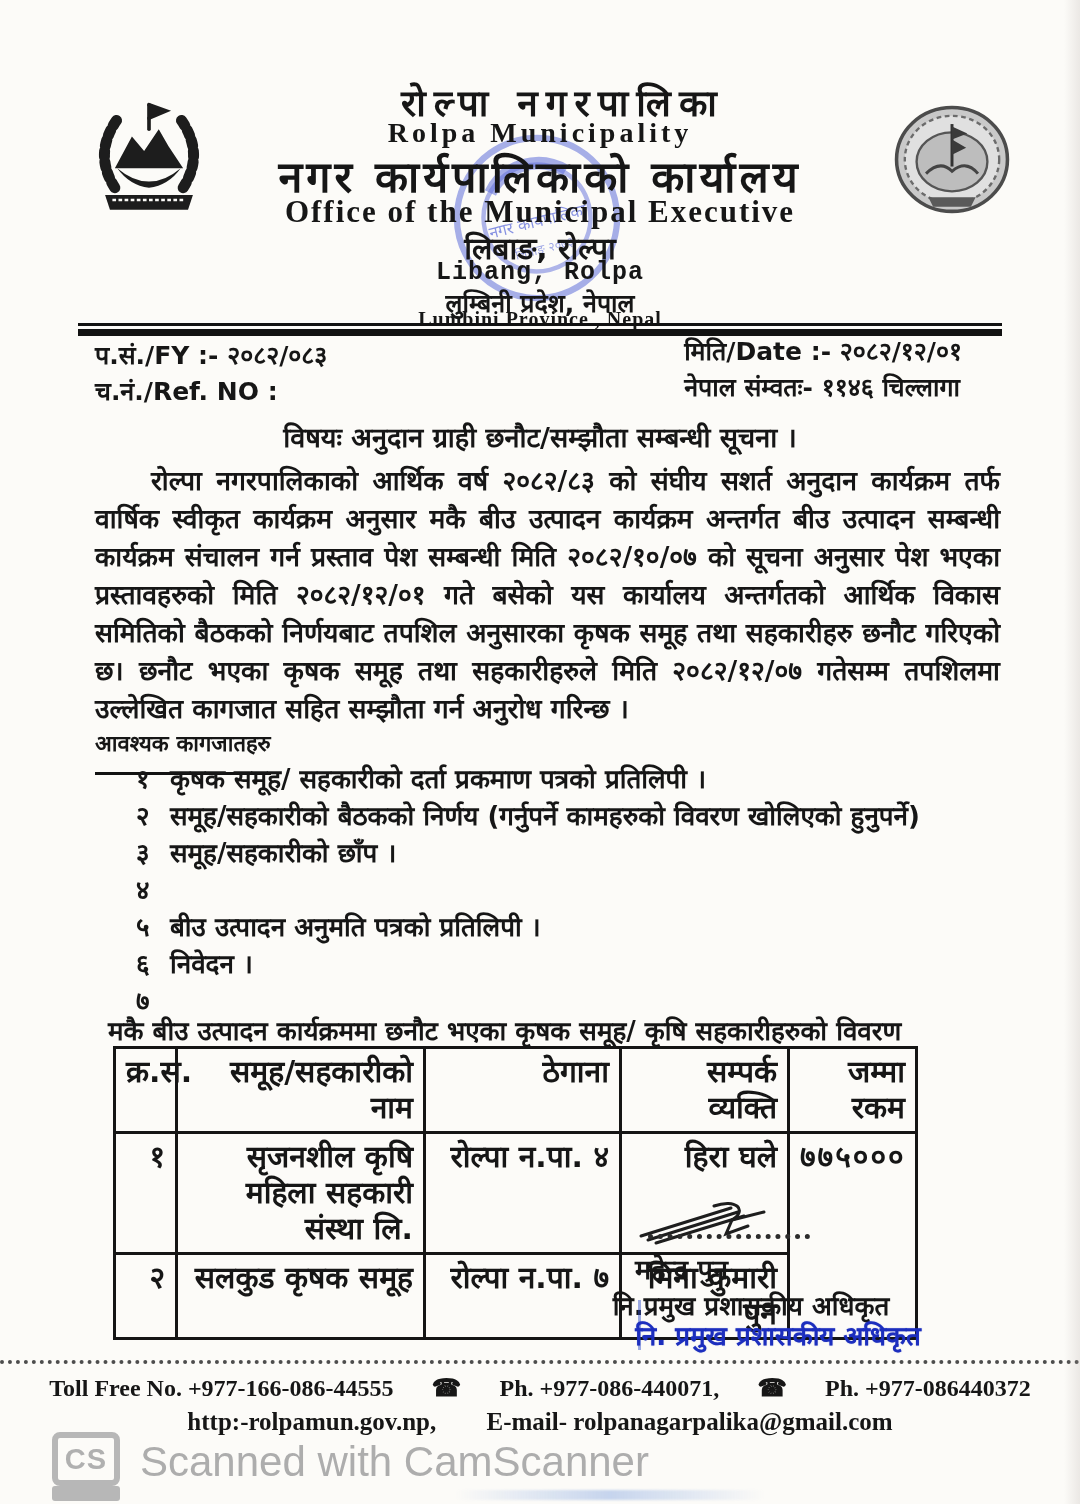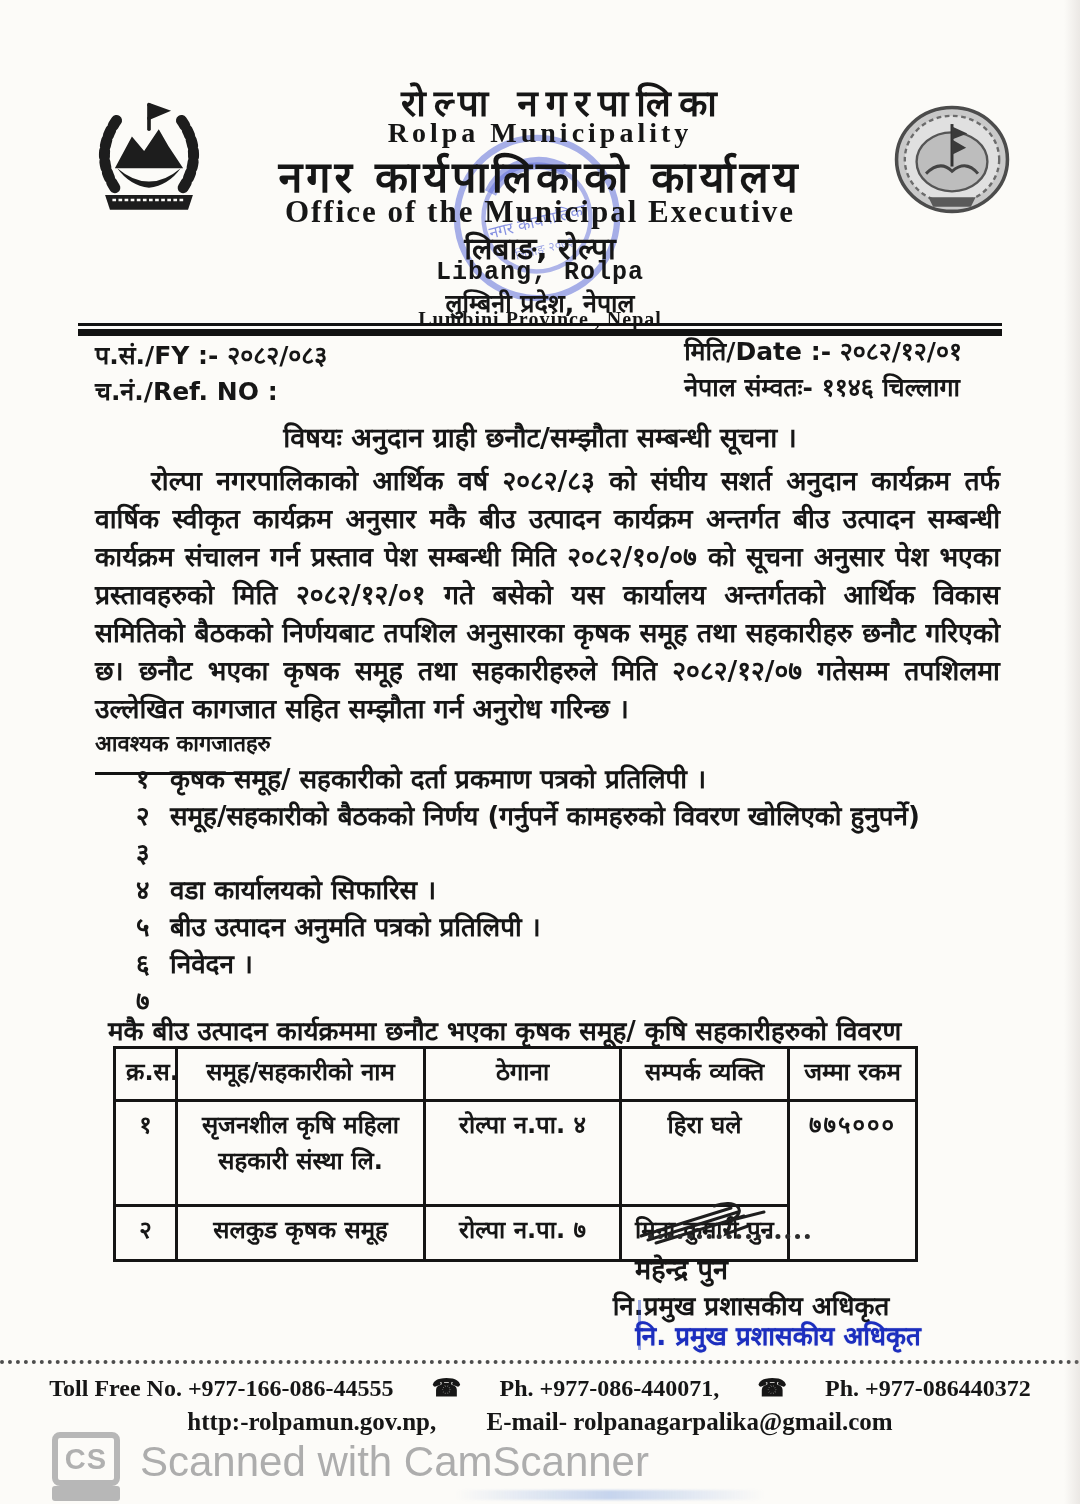--- a/index.html
+++ b/index.html
@@ -41,21 +41,21 @@
   .docs-list{top:760px;left:136px;width:880px;}
   .doc-item{display:flex;height:37px;align-items:flex-start;
     font-size:26px;font-weight:600;white-space:nowrap;}
   .doc-num{width:34px;flex:none;}
   
   .tbl-caption{top:1012px;left:108px;font-size:26px;font-weight:600;}
   table.grid{top:1046px;left:113px;position:absolute;border-collapse:collapse;
     table-layout:fixed;width:802px;}
   table.grid th,table.grid td{
     border:3px solid #151515;padding:5px 10px;vertical-align:top;
-    font-size:24px;font-weight:600;text-align:center;line-height:36px;}
+    font-size:30px;font-weight:600;text-align:right;line-height:36px;}
   table.grid th{height:40px;}
   tr.r1 td{height:92px;}
   tr.r2 td{height:42px;}
   td.amount{vertical-align:middle;text-align:center;letter-spacing:2px;}
   
   .sig-dots{top:1234px;left:648px;width:162px;border-top:5px dotted #2c2c2c;}
   .sig-name{top:1250px;left:635px;width:200px;
     font-size:27px;font-weight:600;}
   .sig-title{top:1287px;left:608px;width:286px;text-align:center;
     font-size:26px;font-weight:600;}
@@ -147,24 +147,24 @@
     <div class="doc-item">
       <span class="doc-num">१</span>
       <span>कृषक समूह/ सहकारीको दर्ता प्रकमाण पत्रको प्रतिलिपी ।</span>
     </div>
     <div class="doc-item">
       <span class="doc-num">२</span>
       <span>समूह/सहकारीको बैठकको निर्णय (गर्नुपर्ने कामहरुको विवरण खोलिएको हुनुपर्ने)</span>
     </div>
     <div class="doc-item">
       <span class="doc-num">३</span>
+      <span>समूह/सहकारीको छाँप ।</span>
     </div>
     <div class="doc-item">
       <span class="doc-num">४</span>
-      <span>वडा कार्यालयको सिफारिस ।</span>
     </div>
     <div class="doc-item">
       <span class="doc-num">५</span>
       <span>बीउ उत्पादन अनुमति पत्रको प्रतिलिपी ।</span>
     </div>
     <div class="doc-item">
       <span class="doc-num">६</span>
       <span>निवेदन ।</span>
     </div>
     <div class="doc-item">

